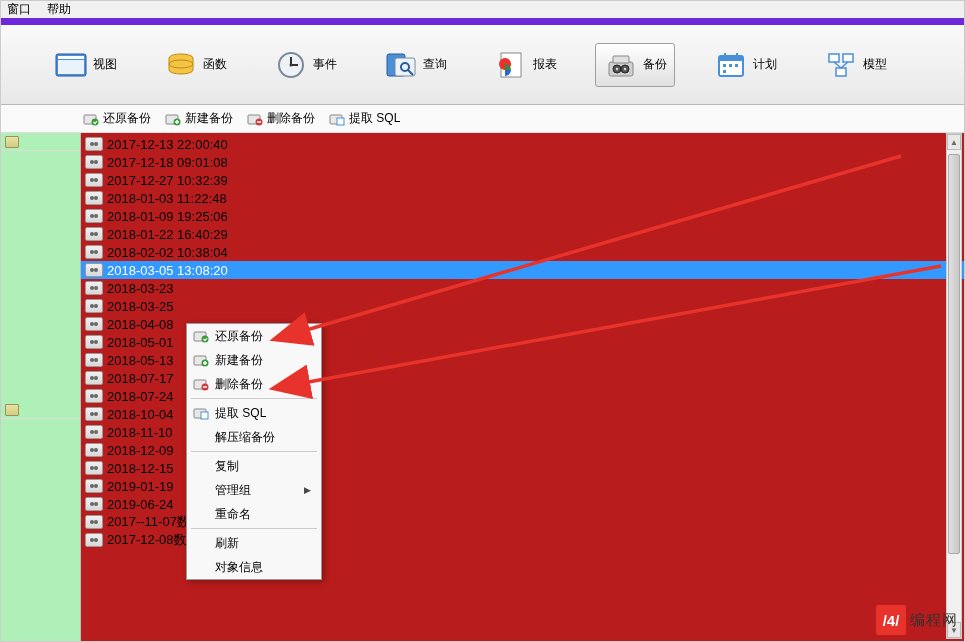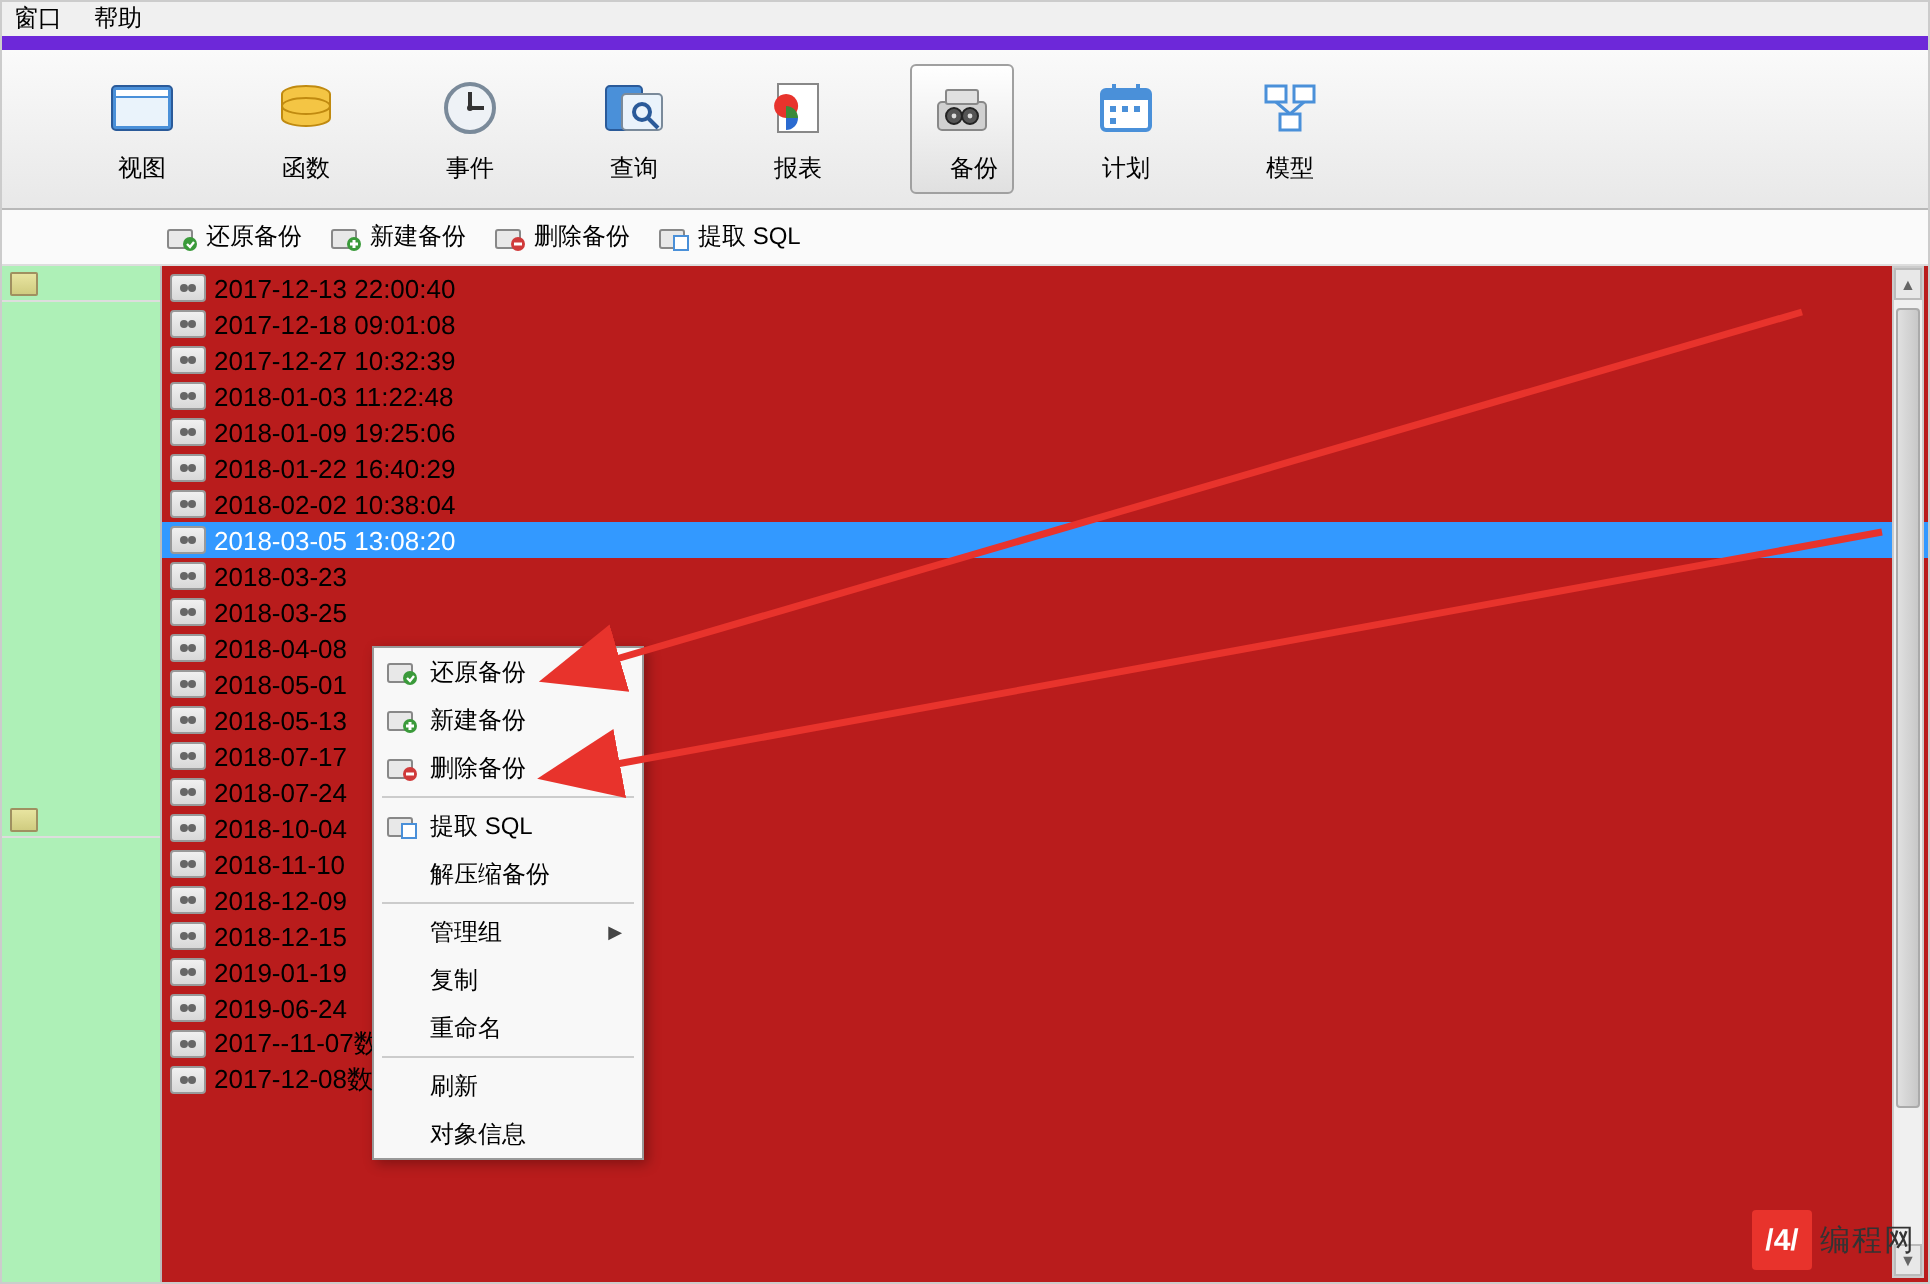--- a/index.html
+++ b/index.html
@@ -2,22 +2,22 @@
 <html><head>
 <meta charset="utf-8">
 <style>
 * { margin:0; padding:0; box-sizing:border-box; font-family:"Microsoft YaHei","SimSun",sans-serif; }
 body { width:965px; height:642px; background:#fff; overflow:hidden; position:relative; border:1px solid #ccc; }
 
 .menubar { height:24px; background:#f0f0f0; border-bottom:7px solid #6d28d9; display:flex; align-items:center; padding-left:6px; font-size:12px; gap:16px; }
 .menubar span { cursor:default; }
 
 .toolbar { height:80px; background:linear-gradient(#fafafa,#e8e8e8); border-bottom:1px solid #b8b8b8; display:flex; align-items:center; padding-left:44px; gap:30px; }
-.tool-item { display:flex; flex-direction:column; align-items:center; gap:4px; font-size:12px; cursor:pointer; padding:4px 8px; }
-.tool-item.selected { background:linear-gradient(#fff,#e0e0e0); border:1px solid #a0a0a0; border-radius:3px; padding:3px 7px;align-items:flex-end; }
+.tool-item { display:flex; flex-direction:row; align-items:center; gap:4px; font-size:12px; cursor:pointer; padding:4px 8px; }
+.tool-item.selected { background:linear-gradient(#fff,#e0e0e0); border:1px solid #a0a0a0; border-radius:3px; padding:3px 7px; }
 .tool-icon { width:36px; height:36px; display:flex; align-items:center; justify-content:center; }
 
 .subtoolbar { height:28px; background:#fafafa; border-bottom:1px solid #ddd; display:flex; align-items:center; padding-left:82px; gap:14px; font-size:12px; }
 .sub-item { display:flex; align-items:center; gap:4px; cursor:pointer; }
 .sub-icon { width:16px; height:14px; display:inline-block; }
 
 .main-area { position:absolute; top:132px; left:0; right:0; bottom:0; display:flex; }
 .sidebar { width:80px; background:#aef0b7; border-right:1px solid #bbb; position:relative; }
 .sidebar-item { height:18px; border-bottom:1px solid #ddd; display:flex; align-items:center; padding-left:4px; }
 .sidebar-icon { width:14px; height:12px; background:linear-gradient(#e8e4a0,#d0cc80); border:1px solid #a09060; border-radius:1px; }
@@ -455,26 +455,26 @@
       </span>
       <span>提取 SQL</span>
     </div>
     <div class="ctx-item">
       <span class="ctx-icon"></span>
       <span>解压缩备份</span>
     </div>
     <div class="ctx-sep"></div>
     <div class="ctx-item">
       <span class="ctx-icon"></span>
+      <span>复制</span>
+    </div>
+    <div class="ctx-item">
+      <span class="ctx-icon"></span>
       <span>管理组</span>
       <span class="ctx-arrow">▶</span>
-    </div>
-    <div class="ctx-item">
-      <span class="ctx-icon"></span>
-      <span>复制</span>
     </div>
     <div class="ctx-item">
       <span class="ctx-icon"></span>
       <span>重命名</span>
     </div>
     <div class="ctx-sep"></div>
     <div class="ctx-item">
       <span class="ctx-icon"></span>
       <span>刷新</span>
     </div>

